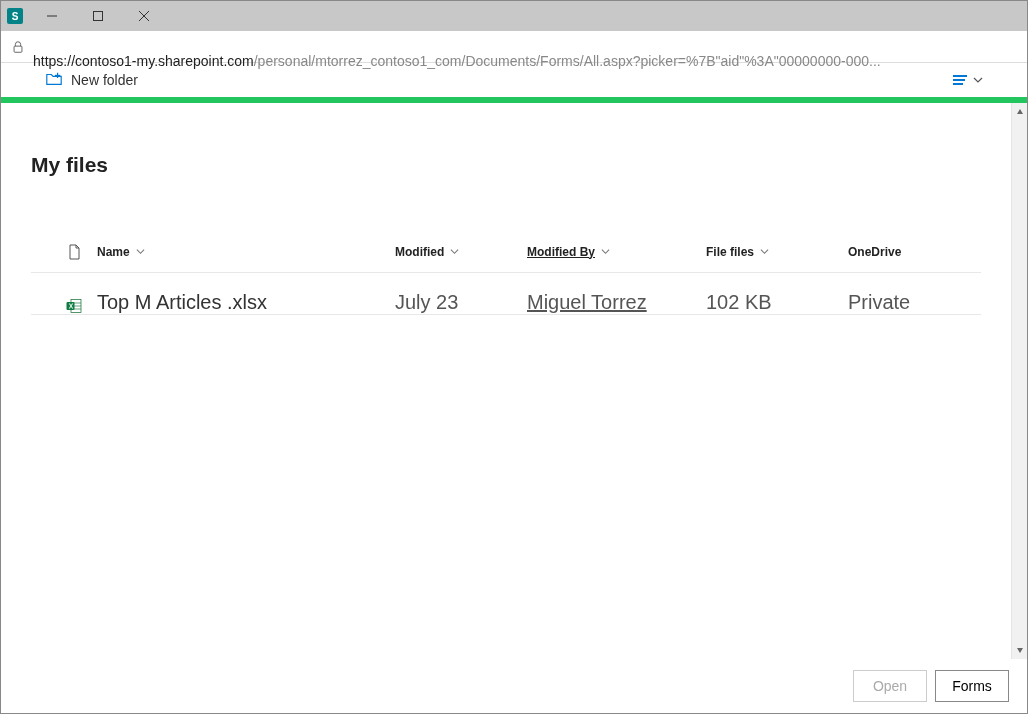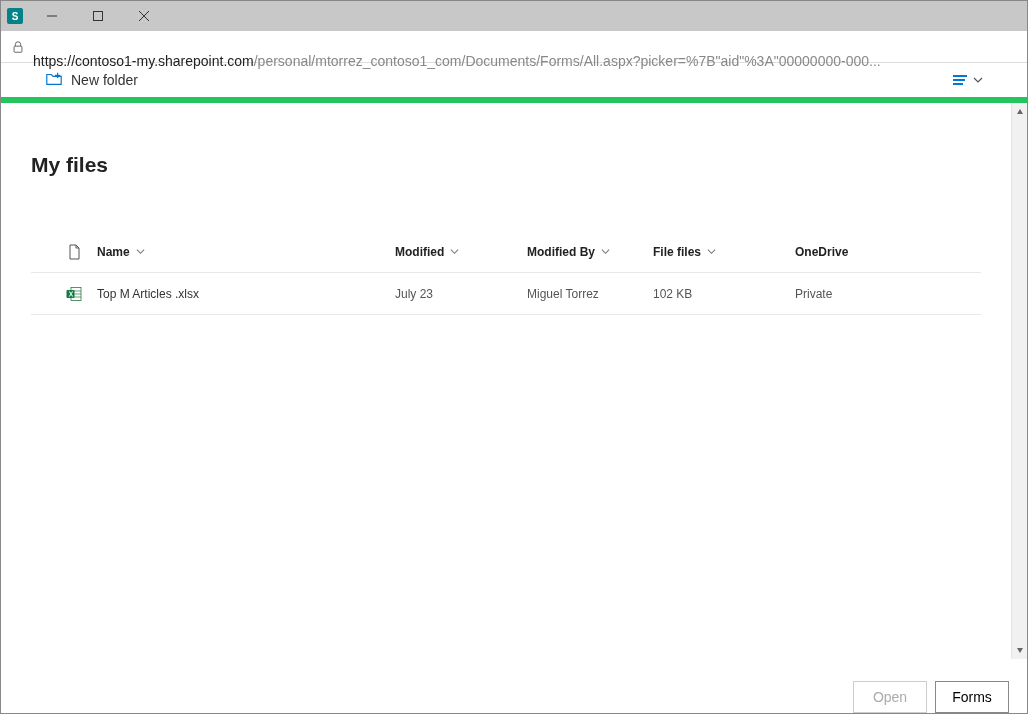--- a/index.html
+++ b/index.html
@@ -164,28 +164,29 @@
       padding: 0 20px;
       border-bottom: 1px solid #e8e8e8;
       height: 42px;
     }
     .file-table .header-row {
       font-size: 12px;
       color: #222;
       font-weight: 600;
     }
     .file-table .data-row {
-      font-size: 12px;
+      font-size: 20px;
       color: #555;
       cursor: pointer;
+      align-items: flex-end;
     }
     .col-icon { width: 46px; display:flex; justify-content:center; }
     .col-name { width: 298px; }
     .col-modified { width: 132px; }
-    .col-modifiedby { width: 126px; }
+    .col-modifiedby { width: 179px; text-decoration: underline; }
     .col-size { width: 142px; }
     .col-sharing { flex: 1; }
     .header-cell {
       display: flex;
       align-items: center;
       gap: 6px;
       cursor: pointer;
     }
     .header-cell svg {
       width: 9px;
@@ -221,21 +222,21 @@
     .scrollbar .thumb-up svg, .scrollbar .thumb-down svg {
       width:8px; height:8px; fill:#666;
     }
     .scrollbar .thumb-down {
       position:absolute; bottom:2px; left:0; right:0; height:14px;
       display:flex; align-items:center; justify-content:center;
     }
     .footer {
       height: 54px;
       display: flex;
-      align-items: flex-end;
+      align-items: center;
       justify-content: flex-end;
       padding: 0 18px;
       gap: 8px;
     }
     .footer button {
       min-width: 74px;
       height: 32px;
       font-size: 14px;
       border: 1px solid #888;
       background: #fff;

